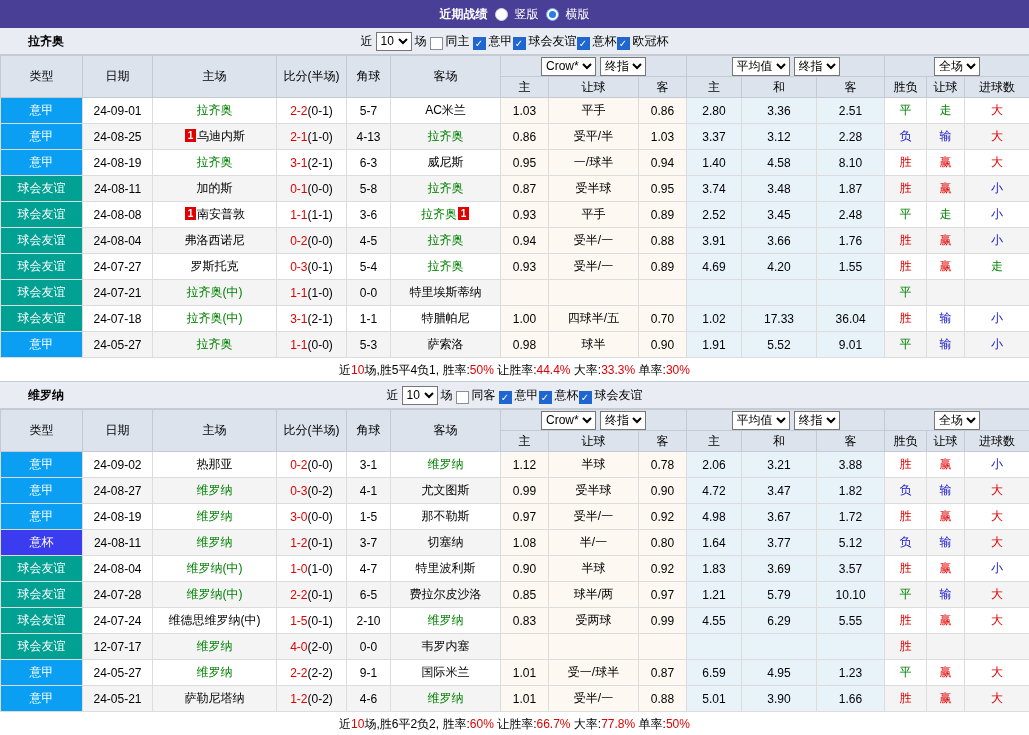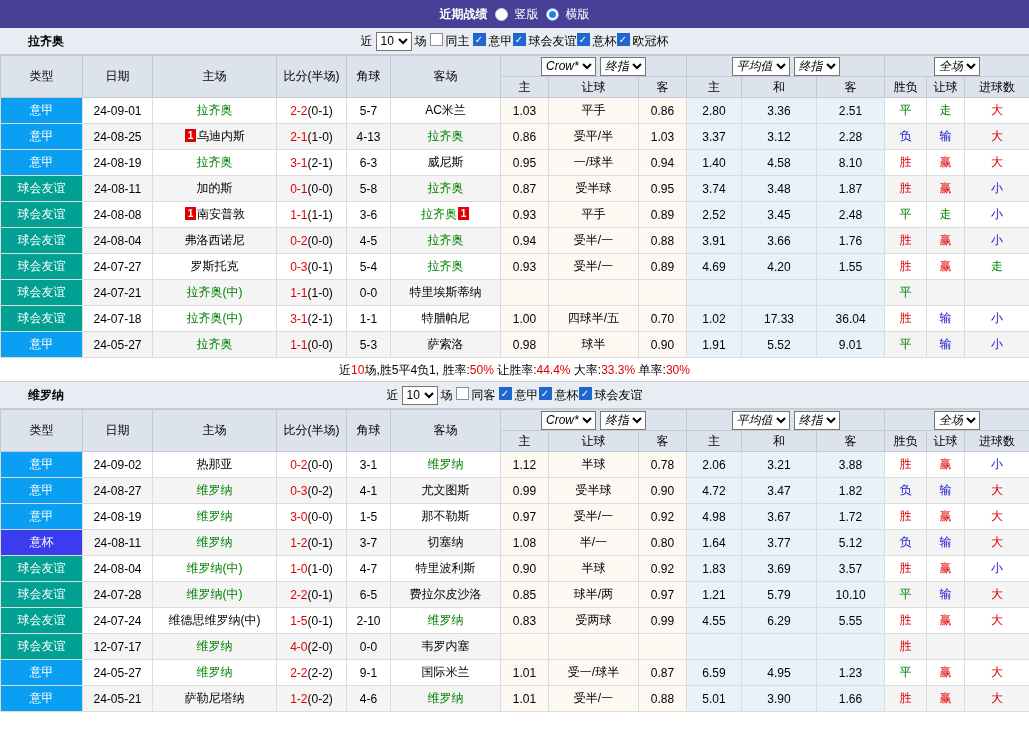--- a/index.html
+++ b/index.html
@@ -31,32 +31,32 @@
   .team-name { position:absolute; left:28px; font-weight:bold; color:#000; }
   .filter-controls {
     margin:0 auto; display:flex; align-items:center; gap:3px; color:#000;
   }
   .cb {
     width:13px; height:13px; display:inline-block; background:#fff;
     border:1px solid #8a8f96; font-size:10px; line-height:11px; text-align:center;
     vertical-align:-2px; margin-right:1px; cursor:pointer;
   }
   .cb.checked { background:#1f66d1; border-color:#1f66d1; color:#fff; }
-  label { cursor:pointer; display:inline-flex; align-items:flex-start; gap:2px; }
+  label { cursor:pointer; display:inline-flex; align-items:flex-end; gap:2px; }
   select {
     font-size:12px; height:19px; background:#fff; border:1px solid #767676;
     font-family:"Liberation Sans","DejaVu Sans",sans-serif;
   }
   
   table { border-collapse:collapse; width:1029px; table-layout:fixed; }
   thead th {
     background:#dce3ed; font-weight:normal; color:#000;
     border:1px solid #c3cad4; height:21px; padding:0;
   }
-  thead .grp select { margin:0 2px;font-style:italic; }
+  thead .grp select { margin:0 2px; }
   tbody td {
     height:26px; text-align:center; border:1px solid #dcdcdc;
     overflow:hidden; white-space:nowrap; background:#fff; color:#000;
   }
   tbody tr:nth-child(even) td { background:#f4f4f4; }
   tbody td.crow-col { background:#fdf8f1 !important; }
   tbody td.avg-col  { background:#e8f3f9 !important; }
   td.league-cell { color:#fff; }
   .self { color:#008000; }
   .score-ft { color:#e00000; }
@@ -576,13 +576,14 @@
           <td class="crow-col">0.88</td>
           <td class="avg-col">5.01</td>
           <td class="avg-col">3.90</td>
           <td class="avg-col">1.66</td>
           <td class="red">胜</td>
           <td class="red">赢</td>
           <td class="red">大</td>
         </tr>
       </tbody>
   </table>
+  <div class="summary"><span>近</span><span class="red-num">10</span><span>场,胜6平2负2, 胜率:</span><span class="red-num">60%</span><span> 让胜率:</span><span class="red-num">66.7%</span><span> 大率:</span><span class="red-num">77.8%</span><span> 单率:</span><span class="red-num">50%</span></div>
 </div>
 
 </body></html>

